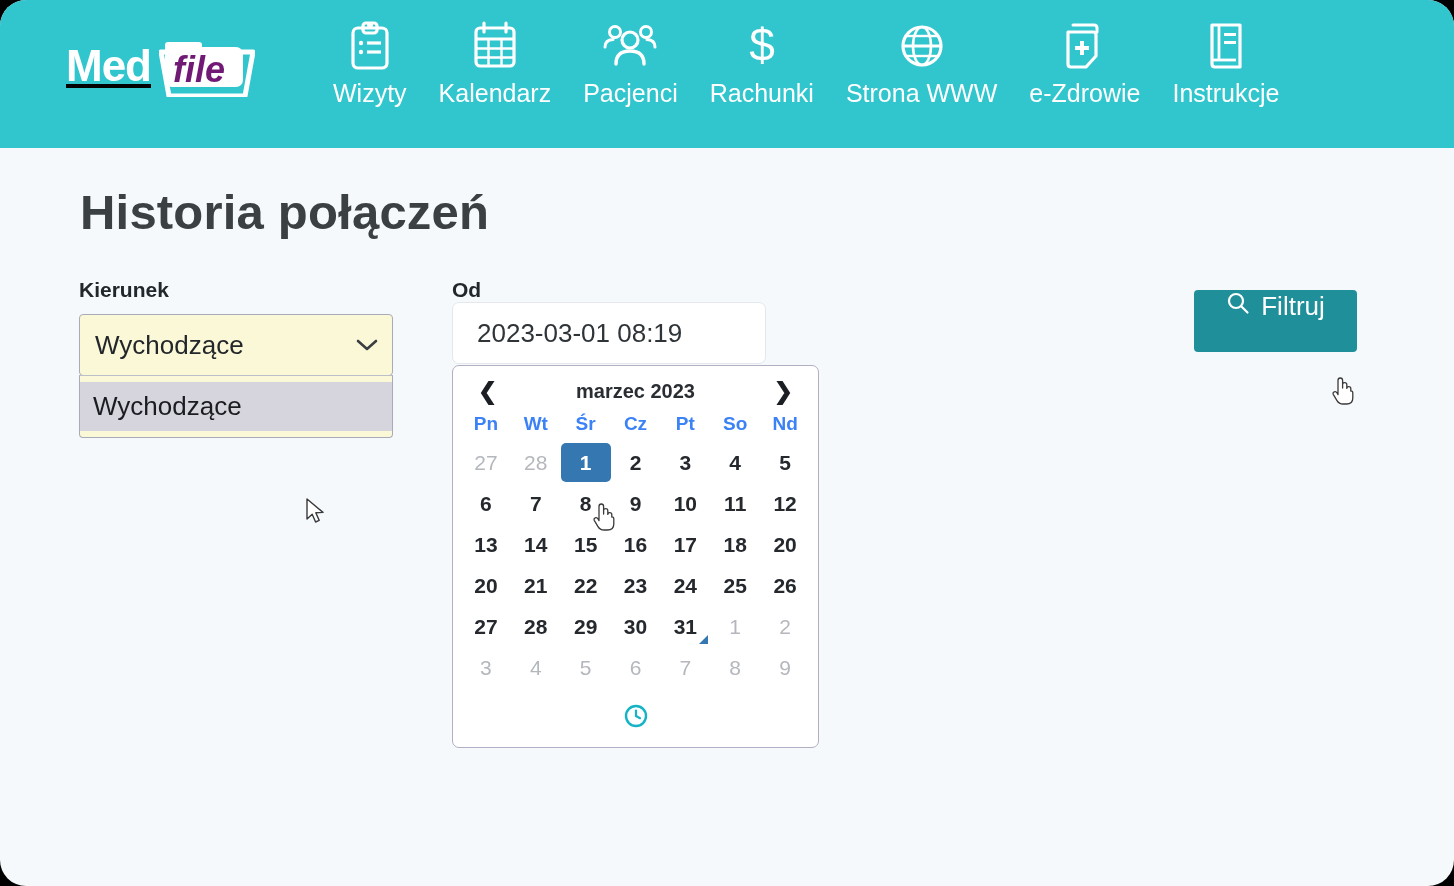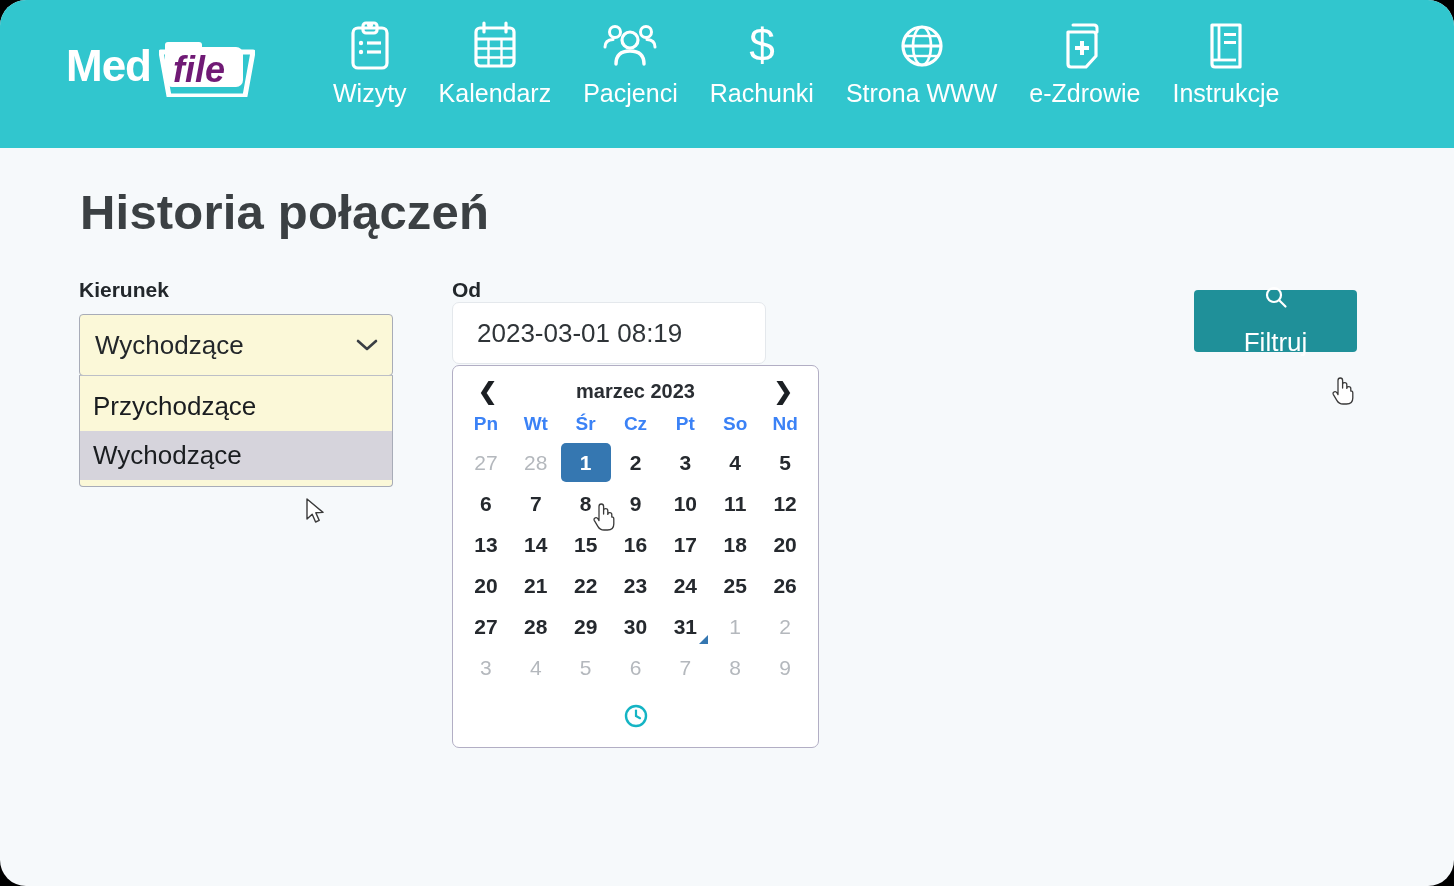--- a/index.html
+++ b/index.html
@@ -24,20 +24,21 @@
     background: #31c6ce;
     display: flex;
     align-items: flex-start;
     padding: 0 0 0 0;
     position: relative;
   }
   #logo {
     display: flex; align-items: center;
     margin: 34px 0 6px 66px;
     height: 64px;
+    text-decoration: underline;
   }
   .logo-med {
     color: #ffffff;
     font-size: 44px;
     font-weight: bold;
     letter-spacing: -1px;
     line-height: 1;
   }
   .logo-file-wrap {
     position: relative;
@@ -173,21 +174,20 @@
     background: #1f9099;
     border-radius: 4px;
     color: #ffffff;
     display: flex;
     justify-content: center;
     gap: 11px;
     font-size: 26px;
     cursor: pointer;
     border: none;
     font-family: "Liberation Sans", sans-serif;
-    flex-direction: column;
   }
 
   
   #calendar {
     position: absolute;
     left: 452px; top: 87px;
     width: 367px;
     background: #ffffff;
     border: 1px solid #b2aec4;
     border-radius: 7px;
@@ -395,21 +395,20 @@
         <div id="select-wrap">
           <div id="select-box">
             <span>Wychodzące</span>
             <span id="select-chevron">
               <svg width="22" height="14" viewBox="0 0 22 14">
                 <path d="M2 3 L11 11 L20 3" fill="none" stroke="#3a3f44" stroke-width="2.6" stroke-linecap="round" stroke-linejoin="round"></path>
               </svg>
             </span>
           </div>
           <div id="select-menu">
-            <div class="select-option">Przychodzące</div>
             <div class="select-option selected">Wychodzące</div>
           </div>
         </div>
       </div>
 
       <div id="od-block">
         <div class="field-label">Od</div>
         <div class="date-input">2023-03-01 08:19</div>
       </div>
 

